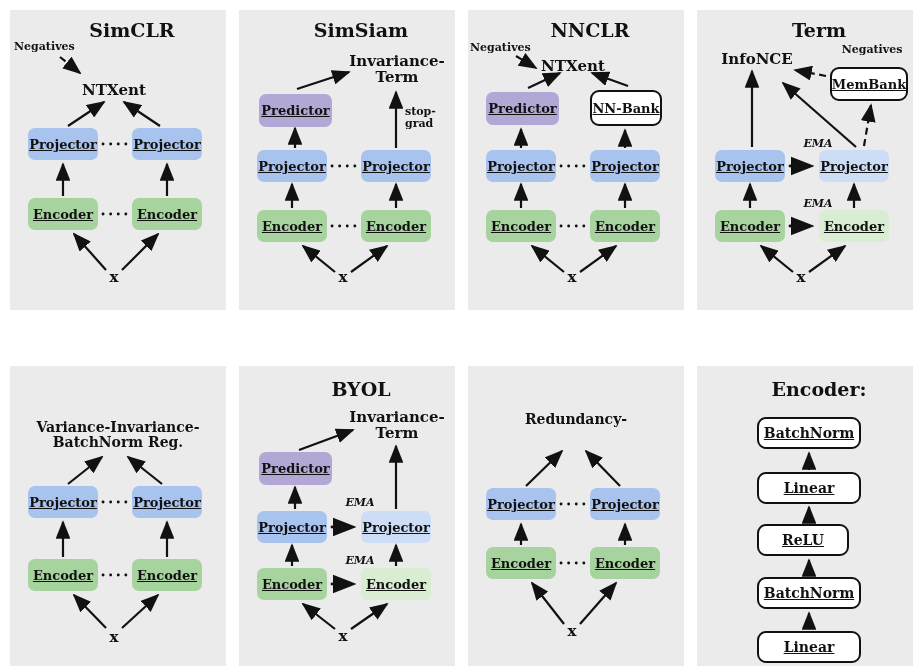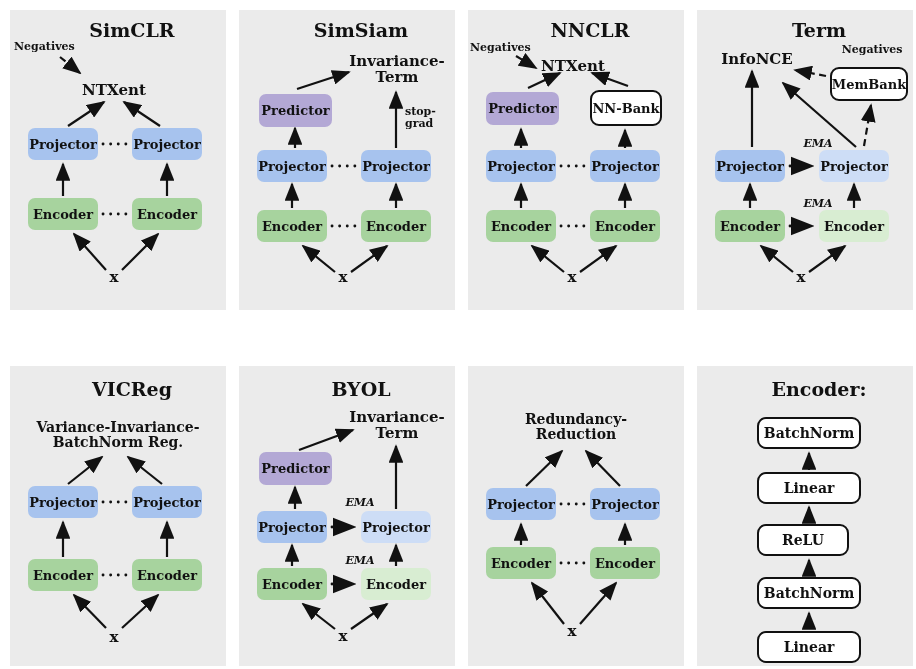--- a/index.html
+++ b/index.html
@@ -6,21 +6,21 @@
   html,body { background:#ffffff; }
   body { font-family:"DejaVu Serif","Liberation Serif",serif; color:#111; }
   .page { position:relative; width:916px; height:669px; background:#fff; overflow:hidden; }
   .panel { position:absolute; width:216px; height:300px; background:var(--panel-bg,#ebebeb); }
   .arrows { position:absolute; left:0; top:0; width:216px; height:300px; z-index:1; }
   .title { position:absolute; top:9px; left:8px; width:100%; text-align:center;
            font-weight:bold; font-size:19px; z-index:2;padding-left:12px; }
   .row2 .title { top:12px; }
   .box { position:absolute; width:70px; height:32px; display:flex; align-items:center;
          justify-content:center; font-weight:bold; font-size:13px; border-radius:7px;
-         z-index:2; white-space:nowrap; }
+         z-index:2; white-space:nowrap;text-decoration:underline; }
   .blue { background:var(--blue,#a7c3ee); }
   .blue-light { background:var(--blue-light,#cdddf6); }
   .green { background:var(--green,#a7d39e); }
   .green-light { background:var(--green-light,#d8edd2); }
   .purple { background:var(--purple,#b3a8d5); }
   .wbox { background:#fff; border:2.5px solid #111; border-radius:9px; }
   .loss { position:absolute; font-weight:bold; font-size:15px; text-align:center;
           line-height:15.5px; z-index:2; }
   .small { position:absolute; font-weight:bold; font-size:11px; line-height:11.5px; z-index:2; }
   .ema { font-style:italic; text-align:center; width:46px; }
@@ -150,21 +150,20 @@
     <svg class="arrows" viewBox="0 0 216 300">
       <line x1="58" y1="118" x2="92" y2="91" marker-end="url(#ah)"></line>
       <line x1="152" y1="118" x2="118" y2="91" marker-end="url(#ah)"></line>
       <line x1="53" y1="191" x2="53" y2="156" marker-end="url(#ah)"></line>
       <line x1="157" y1="191" x2="157" y2="156" marker-end="url(#ah)"></line>
       <line x1="96" y1="262" x2="64" y2="229" marker-end="url(#ah)"></line>
       <line x1="112" y1="262" x2="148" y2="229" marker-end="url(#ah)"></line>
       <line x1="93" y1="136" x2="119" y2="136" class="dots"></line>
       <line x1="93" y1="209" x2="119" y2="209" class="dots"></line>
     </svg>
-    <div class="title">VICReg</div>
     <div class="loss" style="left:8px;top:54px;width:200px;font-size:14px;line-height:15px">
       <span style="display:block">Variance-Invariance-</span>
       <span style="display:block">BatchNorm Reg.</span>
     </div>
     <div class="box blue" style="left:18px;top:120px">Projector</div>
     <div class="box blue" style="left:122px;top:120px">Projector</div>
     <div class="box green" style="left:18px;top:193px">Encoder</div>
     <div class="box green" style="left:122px;top:193px">Encoder</div>
     <div class="xlab" style="left:84px;top:262px">x</div>
   </div>
@@ -202,21 +201,20 @@
       <line x1="152" y1="120" x2="118" y2="85" marker-end="url(#ah)"></line>
       <line x1="53" y1="179" x2="53" y2="158" marker-end="url(#ah)"></line>
       <line x1="157" y1="179" x2="157" y2="158" marker-end="url(#ah)"></line>
       <line x1="96" y1="258" x2="64" y2="217" marker-end="url(#ah)"></line>
       <line x1="112" y1="258" x2="148" y2="217" marker-end="url(#ah)"></line>
       <line x1="93" y1="138" x2="119" y2="138" class="dots"></line>
       <line x1="93" y1="197" x2="119" y2="197" class="dots"></line>
     </svg>
     <div class="loss" style="left:8px;top:46px;width:200px;font-size:14px;line-height:15px">
       <span style="display:block">Redundancy-</span>
-      <span style="display:block">Reduction</span>
     </div>
     <div class="box blue" style="left:18px;top:122px">Projector</div>
     <div class="box blue" style="left:122px;top:122px">Projector</div>
     <div class="box green" style="left:18px;top:181px">Encoder</div>
     <div class="box green" style="left:122px;top:181px">Encoder</div>
     <div class="xlab" style="left:84px;top:256px">x</div>
   </div>
 
   <div class="panel row2" style="left:697px;top:366px">
     <svg class="arrows" viewBox="0 0 216 300">

